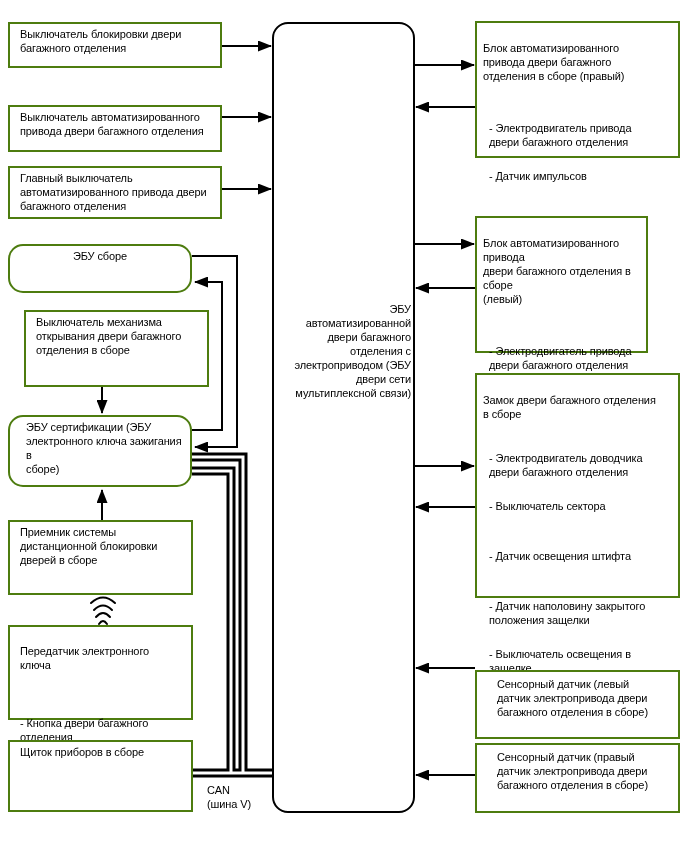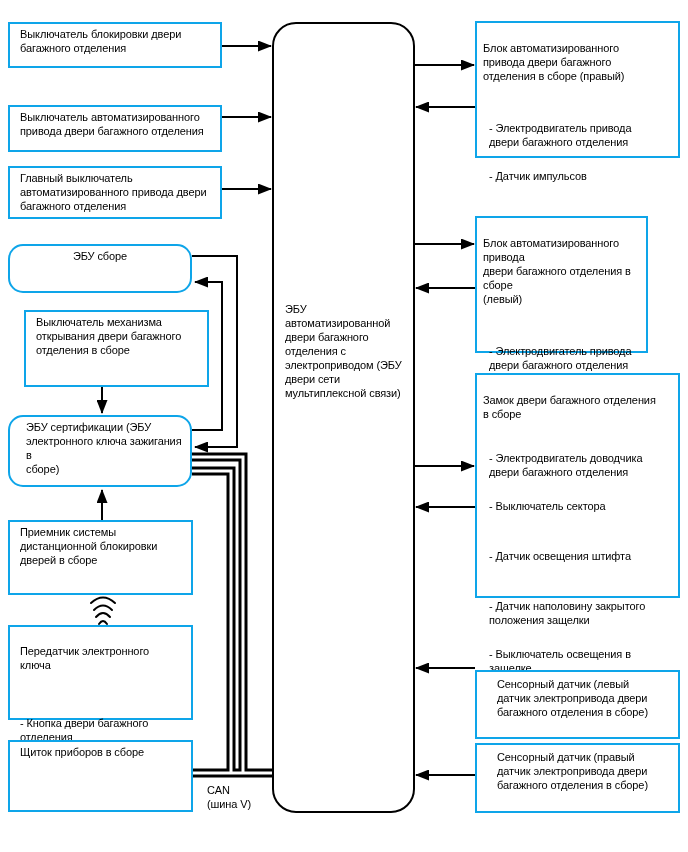--- a/index.html
+++ b/index.html
@@ -2,30 +2,30 @@
 <html><head>
 <meta charset="utf-8">
 <style>
   html,body{margin:0;padding:0;background:#fff;}
   #canvas{
     position:relative;width:688px;height:852px;background:#ffffff;
     font-family:"Liberation Sans",sans-serif;font-size:11px;line-height:14px;
     color:#000;letter-spacing:-0.1px;overflow:hidden;
   }
   .box{
-    position:absolute;border:2px solid #0ea5e9;background:#fff;
+    position:absolute;border:2px solid #4d7c0f;background:#fff;
     box-sizing:border-box;padding:3px 4px 0 10px;white-space:pre-line;
   }
   .rounded{border-radius:15px;}
   .ctr{text-align:center;padding-left:4px;}
   .rt{padding:4px 2px 7px 6px;}
   .sensor{padding:5px 2px 0 20px;}
   .item{white-space:pre-line;}
   #centerbox{position:absolute;left:272px;top:22px;width:143px;height:791px;
-    border:2px solid #000;border-radius:24px;background:#fff;box-sizing:border-box;}
+    border:2px solid #000;border-radius:16px;background:#fff;box-sizing:border-box;text-align:right;}
   #centerbox .lbl{position:absolute;left:11px;top:278px;width:126px;white-space:pre-line;}
   #wires{position:absolute;left:0;top:0;pointer-events:none;}
   #canlabel{position:absolute;left:207px;top:783px;white-space:pre-line;}
 </style>
 </head>
 <body>
 
 <div id="canvas">
 
   <svg id="wires" width="688" height="852" viewBox="0 0 688 852">

